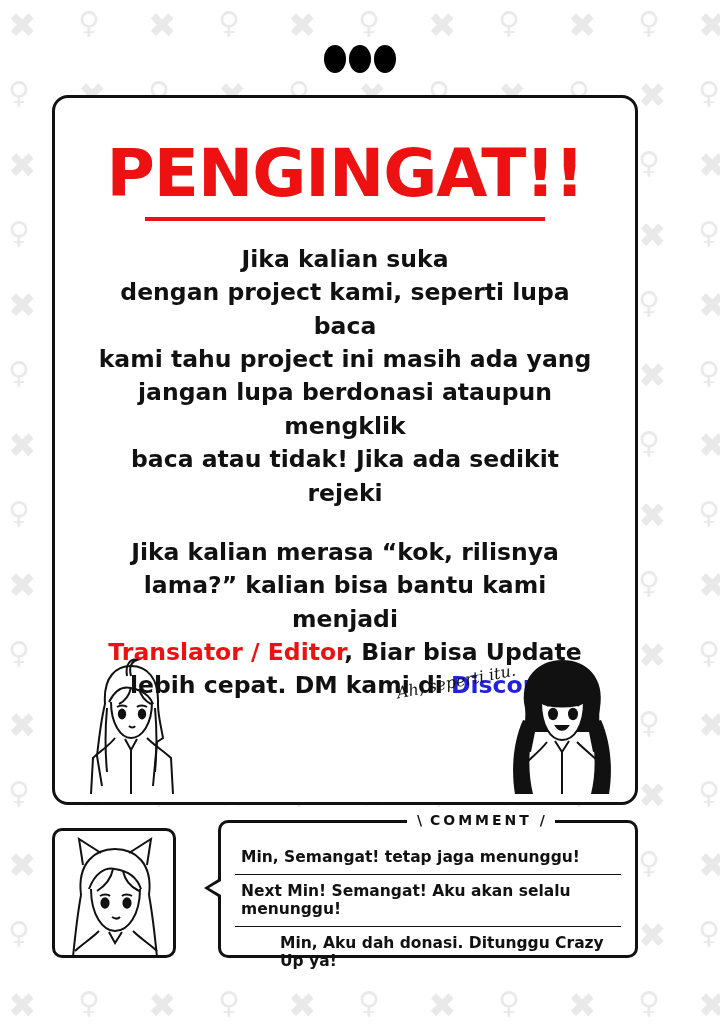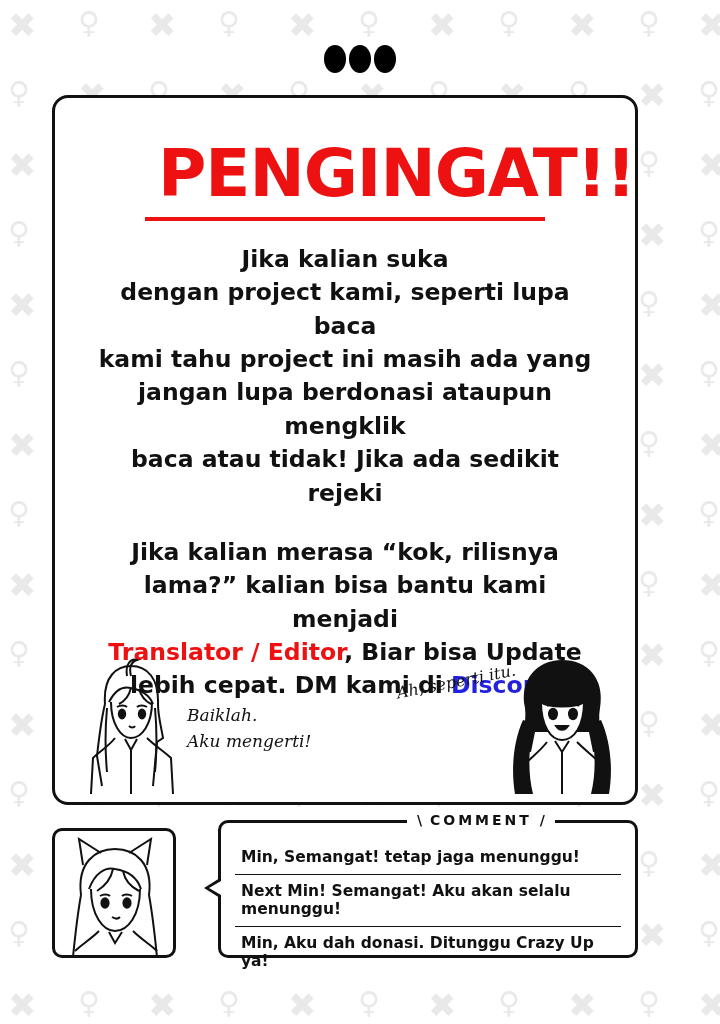--- a/index.html
+++ b/index.html
@@ -63,21 +63,21 @@
     width: 586px;
     height: 710px;
     background: #fff;
     border: 3px solid #111;
     border-radius: 16px;
     box-sizing: border-box;
     z-index: 3;
   }
 
   .title {
-    text-align: right;
+    text-align: center;
     color: #ee1111;
     font-family: "DejaVu Sans", sans-serif;
     font-weight: bold;
     font-size: 66px;
     letter-spacing: -1px;
     margin: 43px 0 0 0;
     line-height: 1;
   }
   .title-rule {
     width: 400px;
@@ -179,21 +179,21 @@
     z-index: 4;
   }
   .comment-header .slash { font-weight: bold; letter-spacing: 0; }
   .comment-line {
     font-weight: bold;
     font-size: 15.5px;
     color: #111;
     padding: 7px 6px 8px 6px;
     border-bottom: 1.5px solid #111;
   }
-  .comment-line:last-child { border-bottom: none; }
+  .comment-line:last-child { border-bottom: none; margin-left: 39px; }
   .bubble-tail {
     position: absolute;
     left: 152px;
     top: 58px;
     width: 0;
     height: 0;
     border-top: 10px solid transparent;
     border-bottom: 10px solid transparent;
     border-right: 16px solid #111;
     z-index: 4;
@@ -441,22 +441,20 @@
           <ellipse cx="53" cy="68" rx="4.2" ry="5.4"></ellipse>
           <ellipse cx="73" cy="68" rx="4.2" ry="5.4"></ellipse>
         </g>
         <g fill="none" stroke="#111" stroke-width="2">
           <path d="M48 61 C51 59, 56 59, 58 61"></path>
           <path d="M68 61 C70 59, 75 59, 78 61"></path>
           <path d="M60 80 C62 82, 65 82, 66 80"></path>
         </g>
       </svg>
     </div>
-    <div class="handwrite hw-left">Baiklah.
-Aku mengerti!</div>
 
     <div class="char-right">
       <svg viewBox="0 0 130 150" width="130" height="150" aria-hidden="true">
         <g fill="#111">
           <path d="M28 62 C22 34, 40 14, 65 14 C90 14, 108 32, 103 62 C100 78, 106 92, 110 104 L96 106 L92 86 L38 86 L34 106 L20 104 C24 92, 30 78, 28 62 Z"></path>
           <path d="M26 74 C16 96, 14 124, 18 148 L36 148 C30 124, 32 96, 38 78 Z"></path>
           <path d="M104 74 C114 96, 116 124, 112 148 L94 148 C100 124, 98 96, 92 78 Z"></path>
         </g>
         <path d="M44 56 C44 80, 54 94, 65 94 C77 94, 87 80, 87 56 C80 62, 50 62, 44 56 Z" fill="#fff" stroke="#111" stroke-width="2"></path>
         <g fill="#111">

